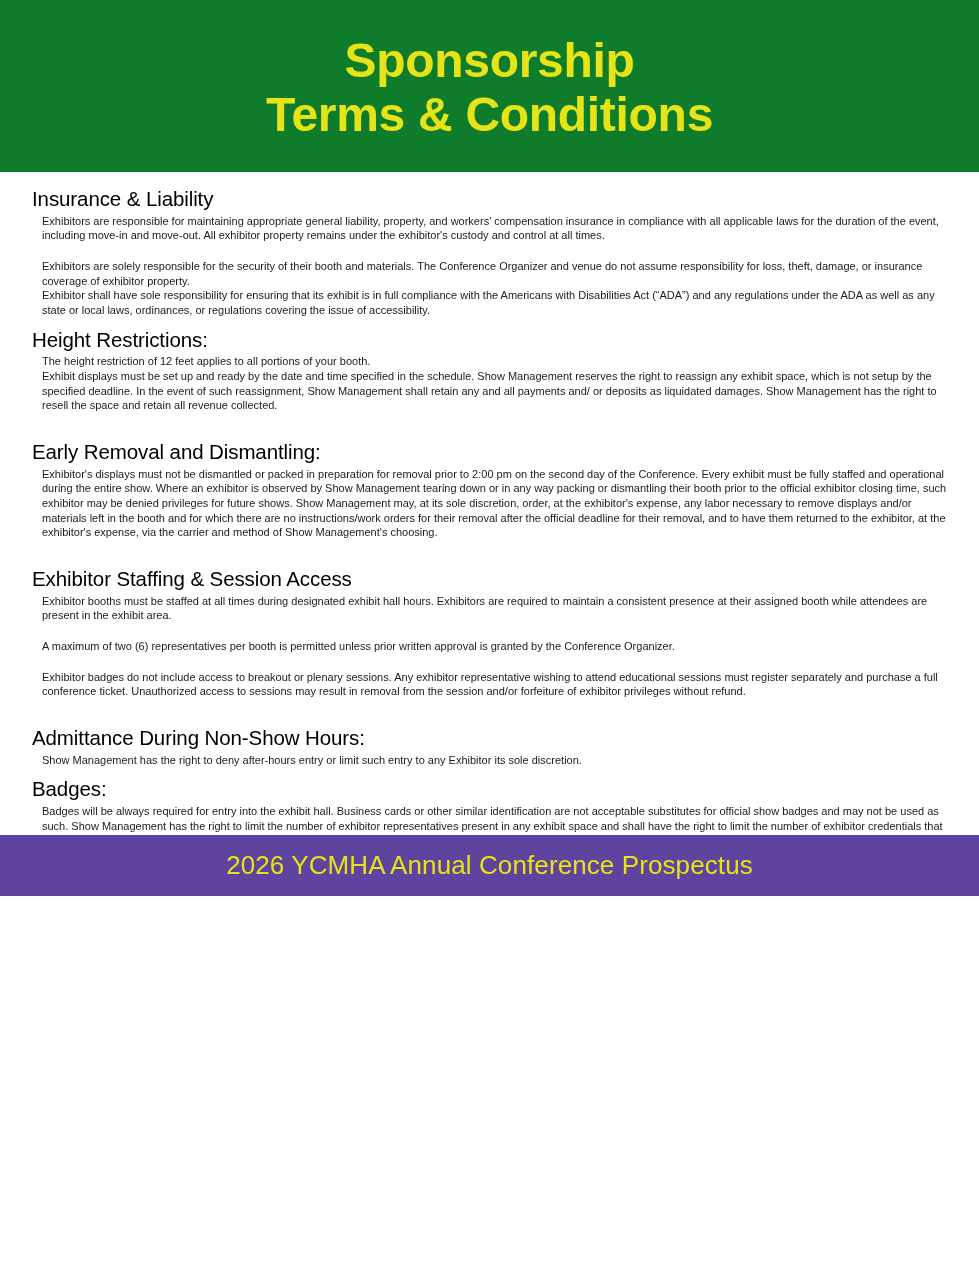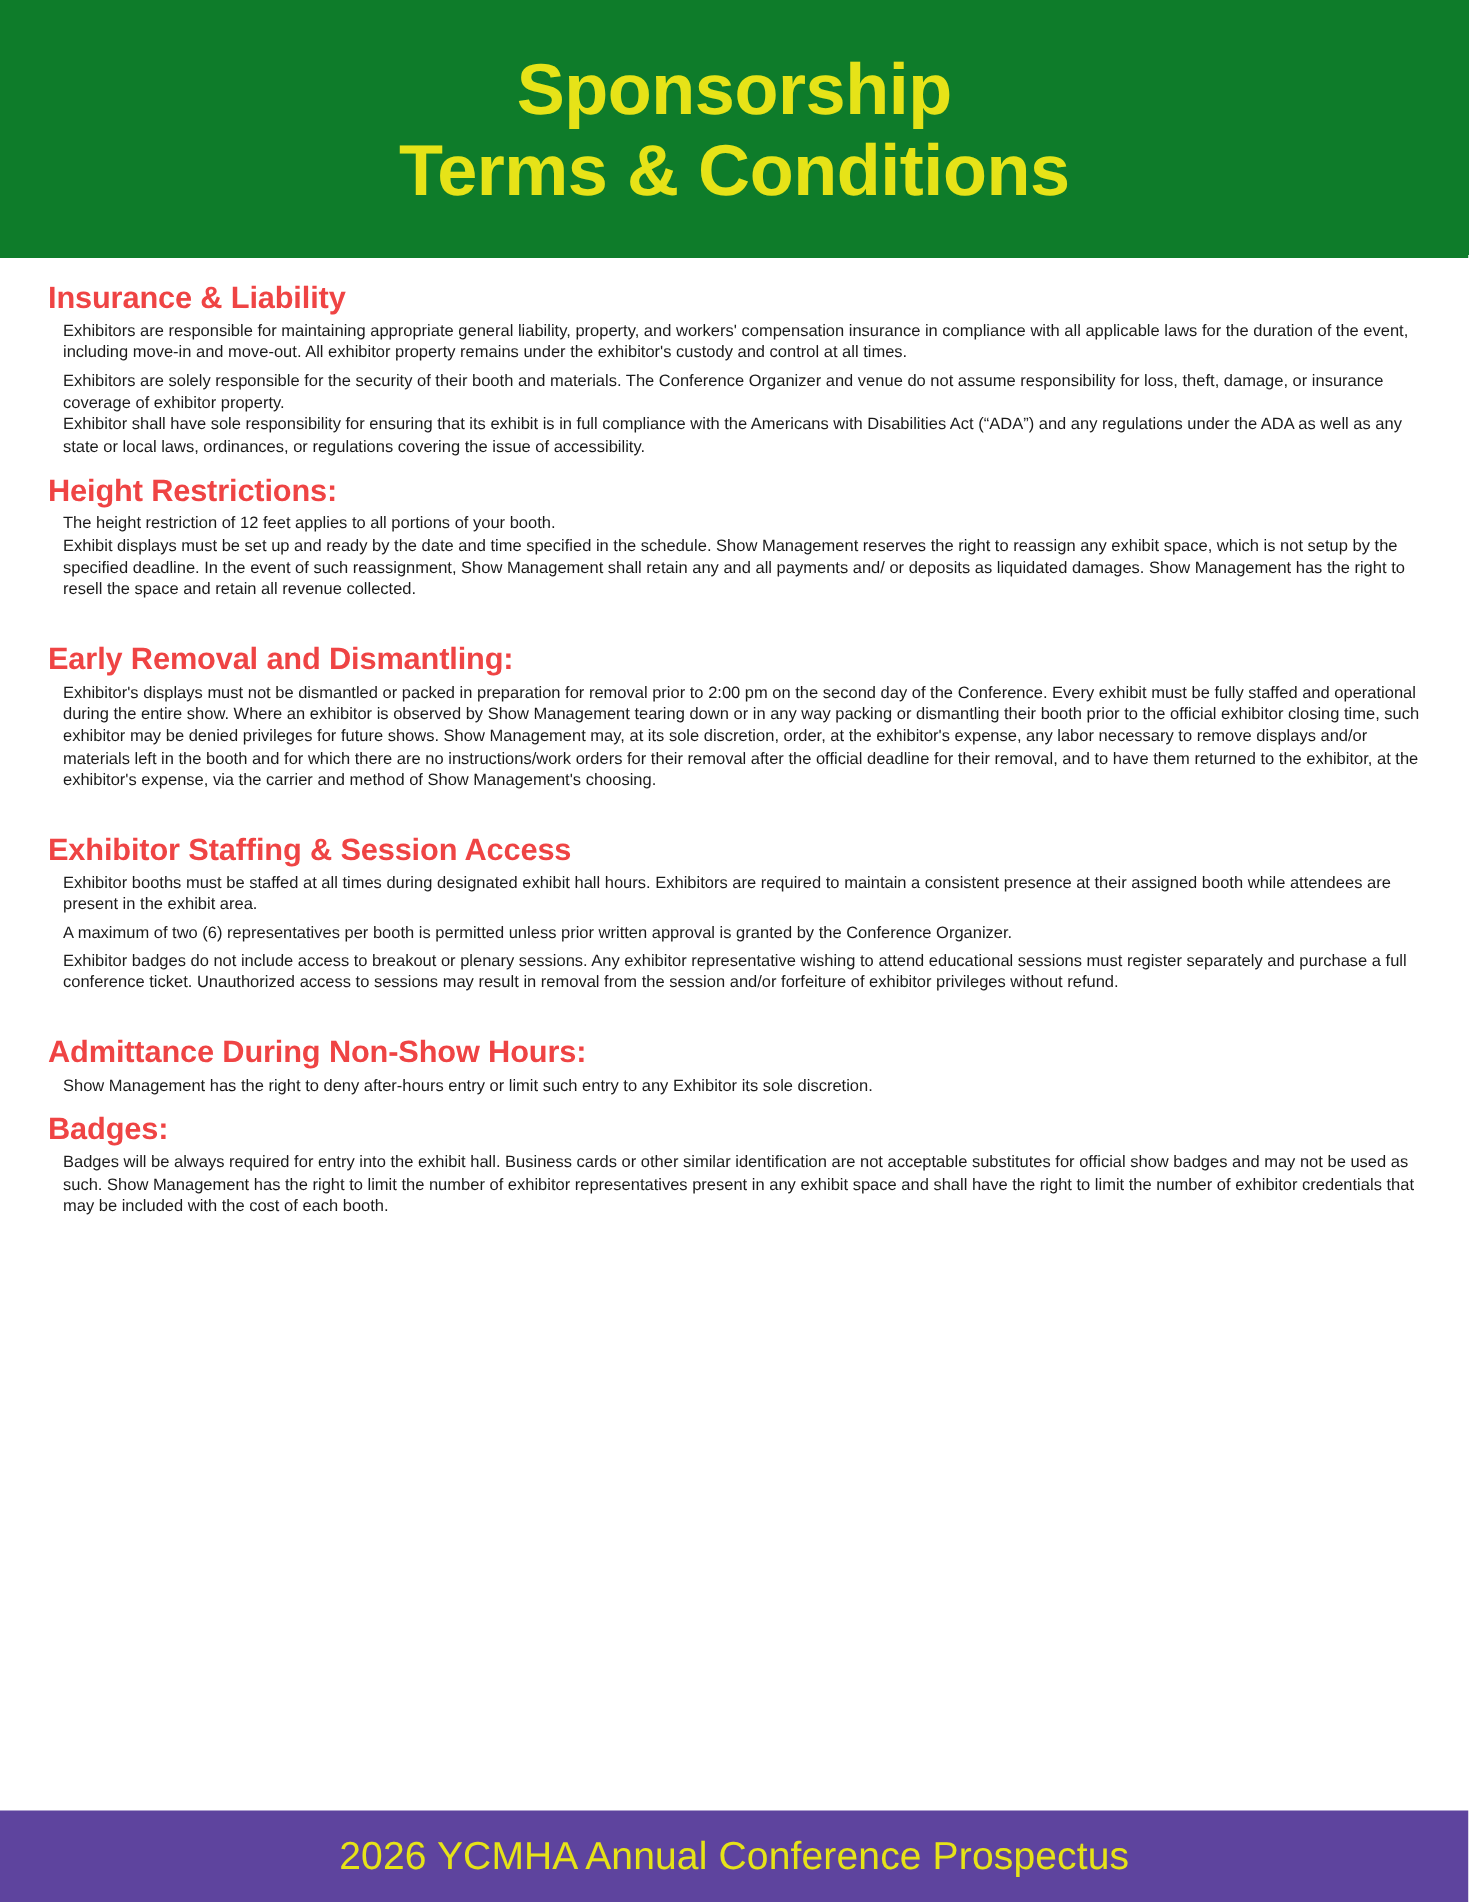--- a/index.html
+++ b/index.html
@@ -9,21 +9,21 @@
   body {
     width: 979px;
     height: 1268px;
     background: #ffffff;
     font-family: "Liberation Sans", sans-serif;
     overflow: hidden;
   }
   .page {
     position: relative;
     width: 979px;
-    height: 1268px;
+    height: 896px;
     background: #ffffff;
     display: flex;
     flex-direction: column;
   }
 
   
   .header {
     background: #0E7C2A;
     height: 172px;
     flex: 0 0 172px;
@@ -48,43 +48,43 @@
   .content {
     flex: 1 1 auto;
     padding: 14px 24px 0 30px;
     box-sizing: border-box;
     overflow: hidden;
   }
   .section {
     margin: 0 0 0 0;
   }
   .section-heading {
-    color: #ef4444;
+    color: #000000;
     font-size: 20.5px;
-    font-weight: 700;
+    font-weight: 400;
     line-height: 1.25;
     margin: 0 0 2px 2px;
     letter-spacing: -0.1px;
   }
   .section-heading.gap-top {
     margin-top: 26px;
   }
   .section-heading.gap-top-sm {
     margin-top: 9px;
   }
   .para {
     color: #1b1b1b;
     font-size: 11px;
     line-height: 1.335;
     margin: 0 0 0 12px;
     padding-right: 6px;
     text-align: left;
   }
   .para + .para {
-    margin-top: 4px;
+    margin-top: 16px;
   }
 
   
   .footer {
     background: #5E449E;
     height: 61px;
     flex: 0 0 61px;
     display: flex;
     align-items: center;
     justify-content: center;

